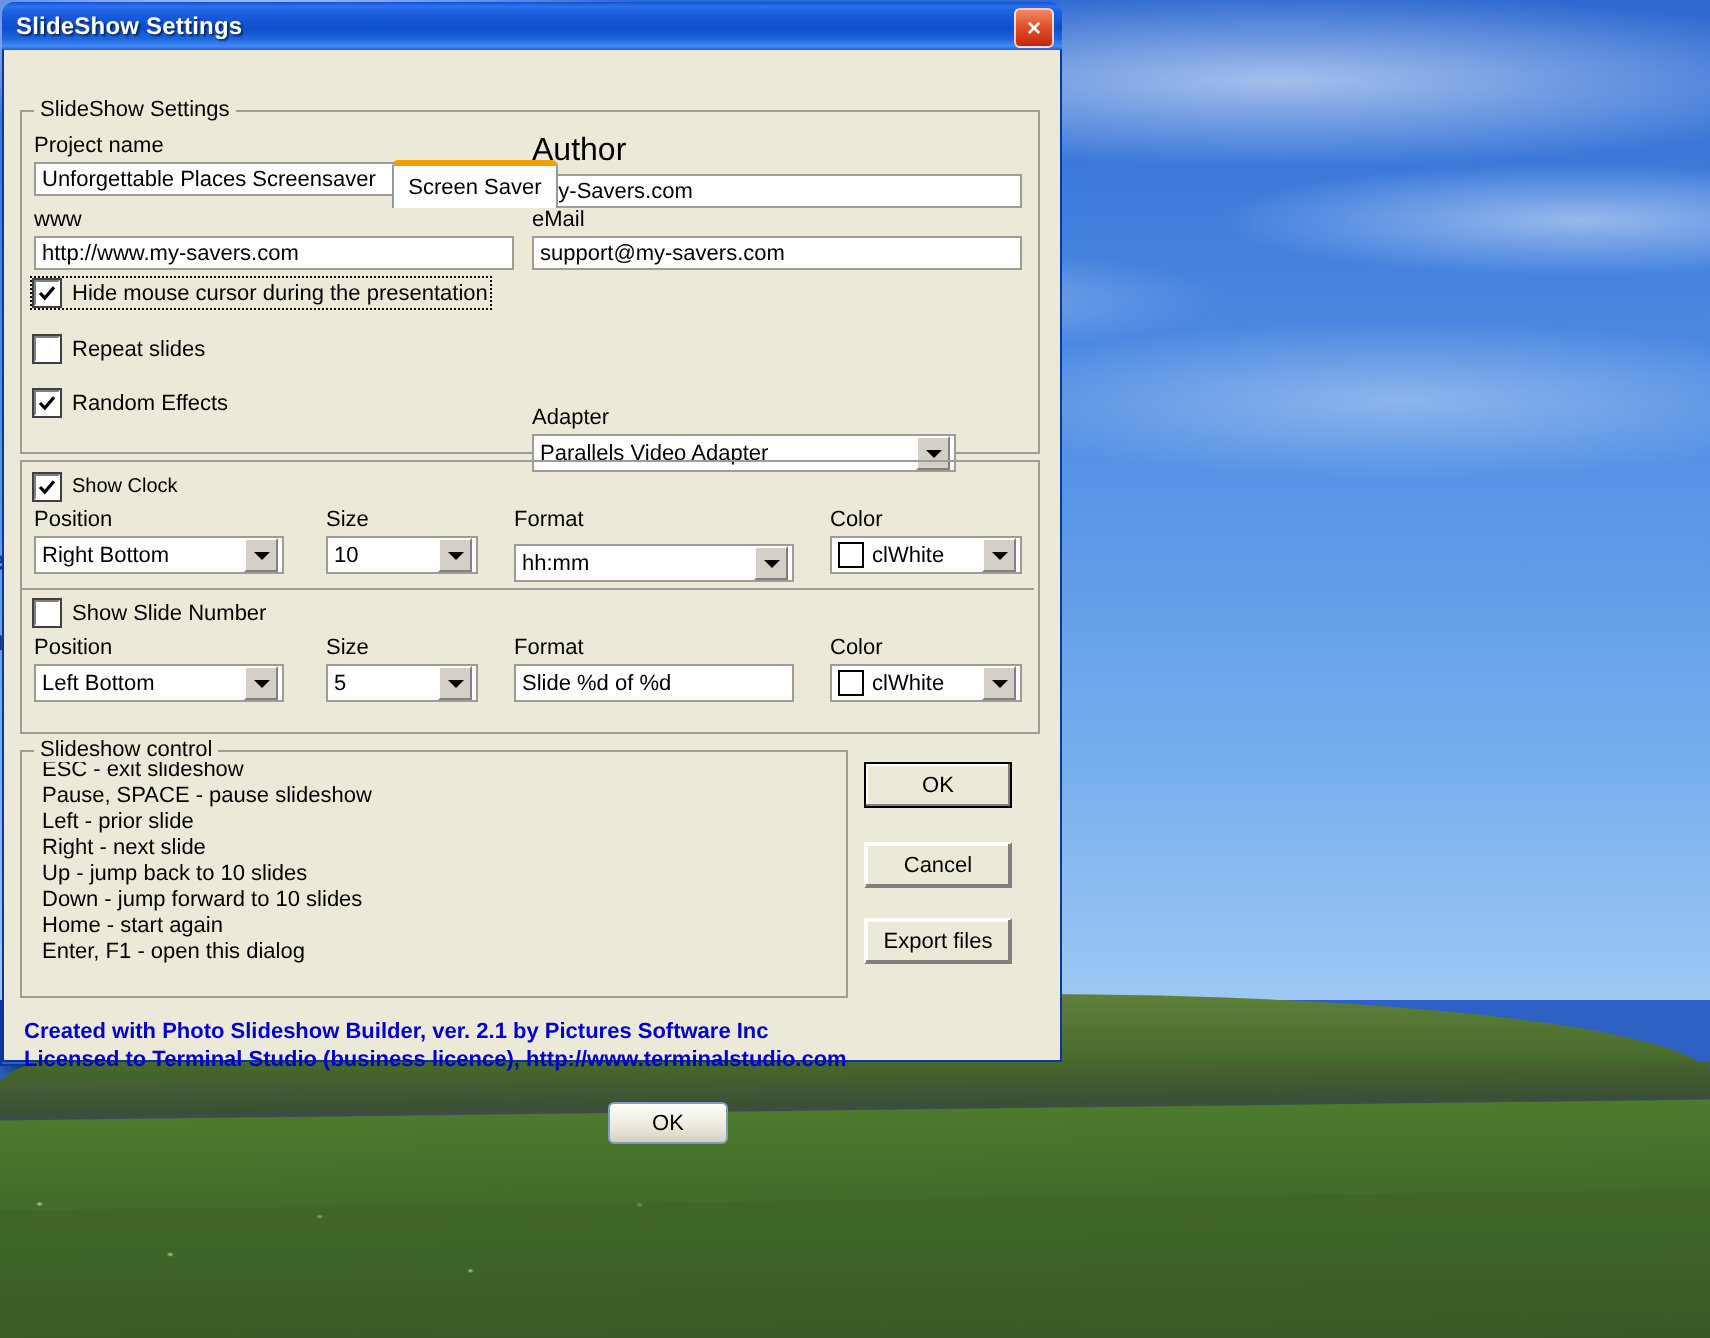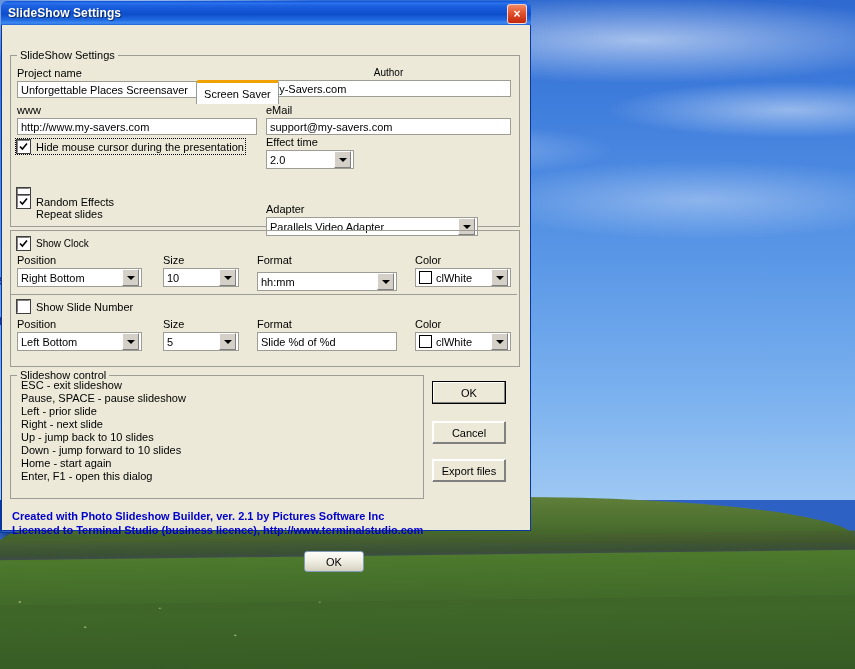--- a/index.html
+++ b/index.html
@@ -303,21 +303,21 @@
   <div class="ssbody">
 
     <div class="cgroup" style="left:8px;top:30px;width:508px;height:170px;">
       <span class="clabel">SlideShow Settings</span>
 
       <div style="position:absolute;left:6px;top:11px;width:240px;">
         <div style="font-size:11px;">Project name</div>
         <div class="ctext" style="margin-top:2px;">Unforgettable Places Screensaver</div>
       </div>
       <div style="position:absolute;left:255px;top:11px;width:245px;">
-        <div style="font-size:10px;text-align:center;">Author</div>
+        <div style="font-size:16px;">Author</div>
         <div class="ctext" style="margin-top:2px;">My-Savers.com</div>
       </div>
 
       <div style="position:absolute;left:6px;top:48px;width:240px;">
         <div style="font-size:11px;">www</div>
         <div class="ctext" style="margin-top:2px;">http://www.my-savers.com</div>
       </div>
       <div style="position:absolute;left:255px;top:48px;width:245px;">
         <div style="font-size:11px;">eMail</div>
         <div class="ctext" style="margin-top:2px;">support@my-savers.com</div>
@@ -327,41 +327,32 @@
         <span class="ccheck">
           <svg class="chk-mark" viewBox="0 0 9 9">
               <polyline points="1,4.5 3.4,7 8,1.6" fill="none" stroke="#000" stroke-width="1.6"></polyline>
             </svg>
         </span>
         <span style="font-size:11px;">Hide mouse cursor during the presentation</span>
       </div>
 
       <div style="position:absolute;left:6px;top:112px;display:flex;align-items:center;gap:6px;">
         <span class="ccheck"></span>
-        <span style="font-size:11px;margin-top:40px;">Repeat slides</span>
+        <span style="font-size:11px;">Repeat slides</span>
       </div>
 
       <div style="position:absolute;left:6px;top:139px;display:flex;align-items:center;gap:6px;">
         <span class="ccheck">
           <svg class="chk-mark" viewBox="0 0 9 9">
               <polyline points="1,4.5 3.4,7 8,1.6" fill="none" stroke="#000" stroke-width="1.6"></polyline>
             </svg>
         </span>
         <span style="font-size:11px;">Random Effects</span>
       </div>
 
-      <div style="position:absolute;left:255px;top:80px;width:88px;">
-        <div style="font-size:11px;">Effect time</div>
-        <div class="ccombo" style="margin-top:2px;">
-          <span class="txt">2.0</span>
-          <span class="arr">
-              <i class="carr-gl"></i>
-            </span>
-        </div>
-      </div>
       <div style="position:absolute;left:255px;top:123px;width:212px;">
         <div style="font-size:11px;margin-top:24px;">Adapter</div>
         <div class="ccombo" style="margin-top:2px;">
           <span class="txt">Parallels Video Adapter</span>
           <span class="arr">
               <i class="carr-gl"></i>
             </span>
         </div>
       </div>
     </div>

